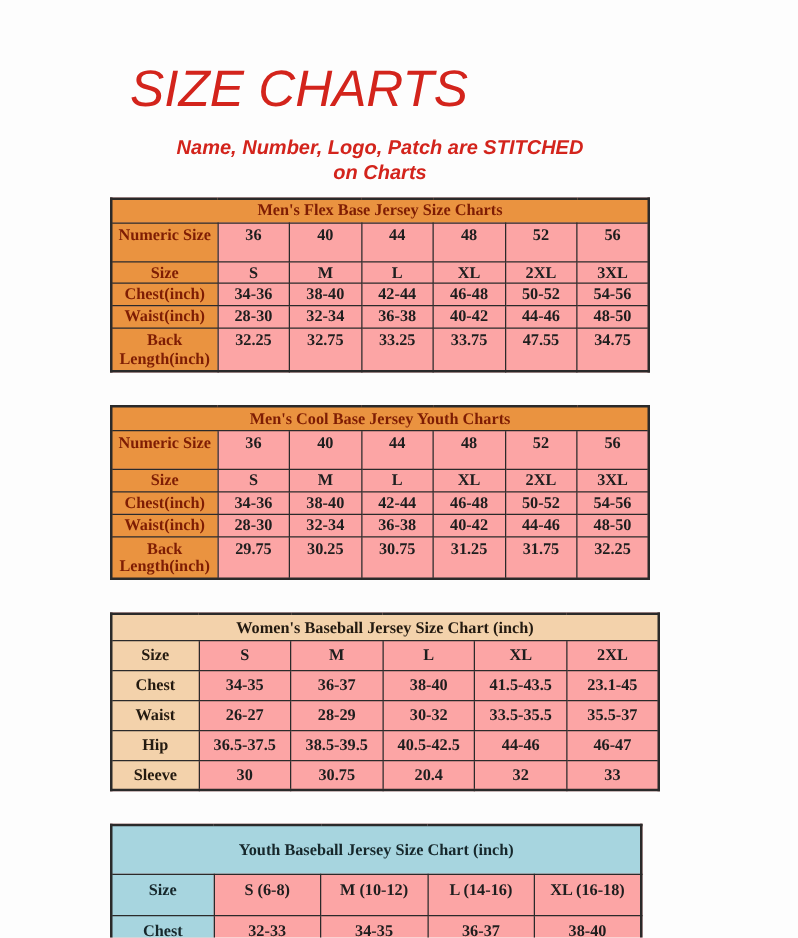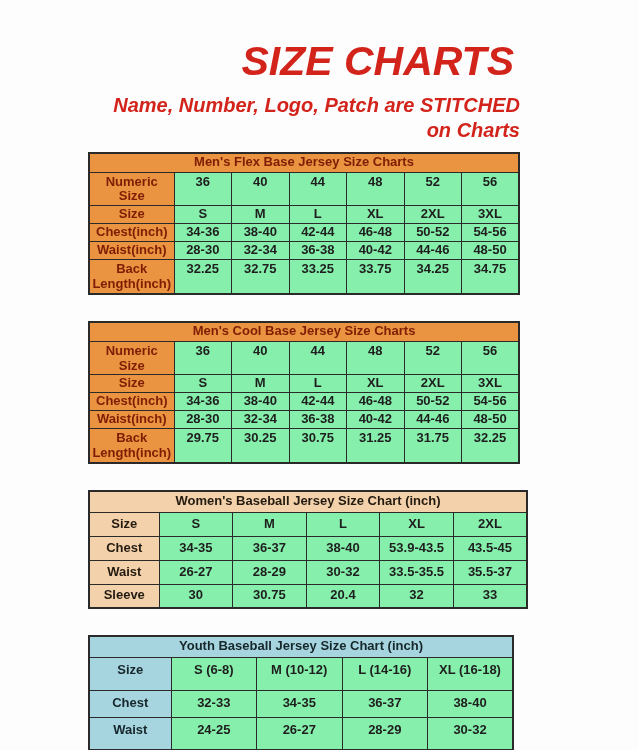--- a/index.html
+++ b/index.html
@@ -21,47 +21,48 @@
     overflow: hidden;
   }
   .page { width: 638px; height: 750px; }
 
   .header {
     margin-left: 88px;
     width: 432px;
     padding-top: 34px;
   }
   .header h1 {
-    margin: 6px;
-    text-align: right;
+    margin: 16px;
+    text-align: left;
     font-size: 41px;
-    font-weight: bold;
+    font-weight: normal;
     font-style: italic;
     letter-spacing: 0px;
     color: var(--title-red);
     line-height: 1.05;
   }
   .subtitle {
     margin: 10px 0 0 0;
-    text-align: right;
-    font-size: 20px;
+    text-align: center;
+    font-size: 16px;
     font-weight: bold;
     font-style: italic;
     color: var(--title-red);
     line-height: 1.25;
   }
   .subtitle span { display: block; }
 
   .tables { margin-left: 88px; padding-top: 9px; }
 
   table.size-table {
     border-collapse: collapse;
     table-layout: fixed;
     margin: 0 0 26px 0;
-    background: #86efac;
+    background: #fca5a5;
+    font-family: Liberation Serif, serif;
   }
   table.size-table td {
     border: 1px solid var(--border-color);
     text-align: center;
     vertical-align: middle;
     font-size: 13px;
     font-weight: bold;
     color: var(--value-text);
     padding: 1px 2px;
     line-height: 1.15;
@@ -98,21 +99,21 @@
   .theme-peach td.lbl { background: var(--peach-header); color: #231a10; }
 
   
   .theme-blue { width: 426px; }
   .theme-blue col.lbl-col { width: 82px; }
   .theme-blue td { height: 27px; }
   .theme-blue tr.tall td { height: 33px; padding-top: 5px; }
   .theme-blue td.tbl-title {
     background: var(--blue-header);
     color: #16272b;
-    height: 21px;
+    height: 39px;
   }
   .theme-blue td.lbl { background: var(--blue-header); color: #16272b; }
 </style>
 </head>
 <body>
 
 <div class="page">
   <header class="header">
     <h1>SIZE CHARTS</h1>
     <p class="subtitle">
@@ -170,38 +171,38 @@
             <td class="val">40-42</td>
             <td class="val">44-46</td>
             <td class="val">48-50</td>
           </tr>
           <tr class="tall">
             <td class="lbl">Back Length(inch)</td>
             <td class="val">32.25</td>
             <td class="val">32.75</td>
             <td class="val">33.25</td>
             <td class="val">33.75</td>
-            <td class="val">34.25</td>
+            <td class="val">47.55</td>
             <td class="val">34.75</td>
           </tr>
         </tbody>
       </table>
       <table class="size-table theme-orange">
         <colgroup>
           <col class="lbl-col">
           <col>
           <col>
           <col>
           <col>
           <col>
           <col>
         </colgroup>
         <tbody>
           <tr>
-            <td colspan="7" class="tbl-title">Men's Cool Base Jersey Size Charts</td>
+            <td colspan="7" class="tbl-title">Men's Cool Base Jersey Youth Charts</td>
           </tr>
           <tr class="tall">
             <td class="lbl">Numeric Size</td>
             <td class="val">36</td>
             <td class="val">40</td>
             <td class="val">44</td>
             <td class="val">48</td>
             <td class="val">52</td>
             <td class="val">56</td>
           </tr>
@@ -262,32 +263,40 @@
             <td class="val">M</td>
             <td class="val">L</td>
             <td class="val">XL</td>
             <td class="val">2XL</td>
           </tr>
           <tr>
             <td class="lbl">Chest</td>
             <td class="val">34-35</td>
             <td class="val">36-37</td>
             <td class="val">38-40</td>
-            <td class="val">53.9-43.5</td>
-            <td class="val">43.5-45</td>
+            <td class="val">41.5-43.5</td>
+            <td class="val">23.1-45</td>
           </tr>
           <tr>
             <td class="lbl">Waist</td>
             <td class="val">26-27</td>
             <td class="val">28-29</td>
             <td class="val">30-32</td>
             <td class="val">33.5-35.5</td>
             <td class="val">35.5-37</td>
           </tr>
           <tr>
+            <td class="lbl">Hip</td>
+            <td class="val">36.5-37.5</td>
+            <td class="val">38.5-39.5</td>
+            <td class="val">40.5-42.5</td>
+            <td class="val">44-46</td>
+            <td class="val">46-47</td>
+          </tr>
+          <tr>
             <td class="lbl">Sleeve</td>
             <td class="val">30</td>
             <td class="val">30.75</td>
             <td class="val">20.4</td>
             <td class="val">32</td>
             <td class="val">33</td>
           </tr>
         </tbody>
       </table>
       <table class="size-table theme-blue">

